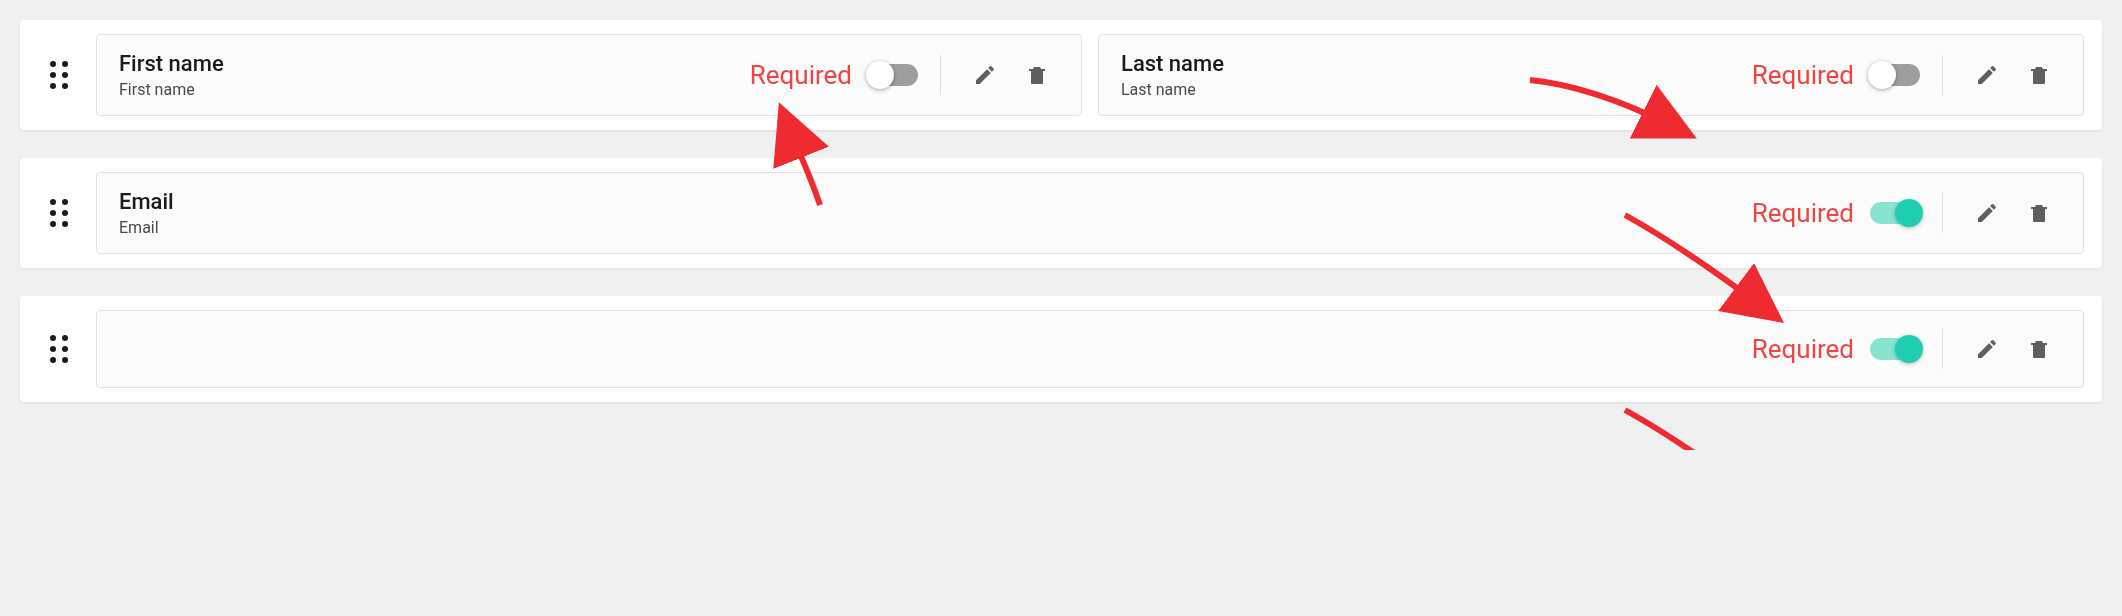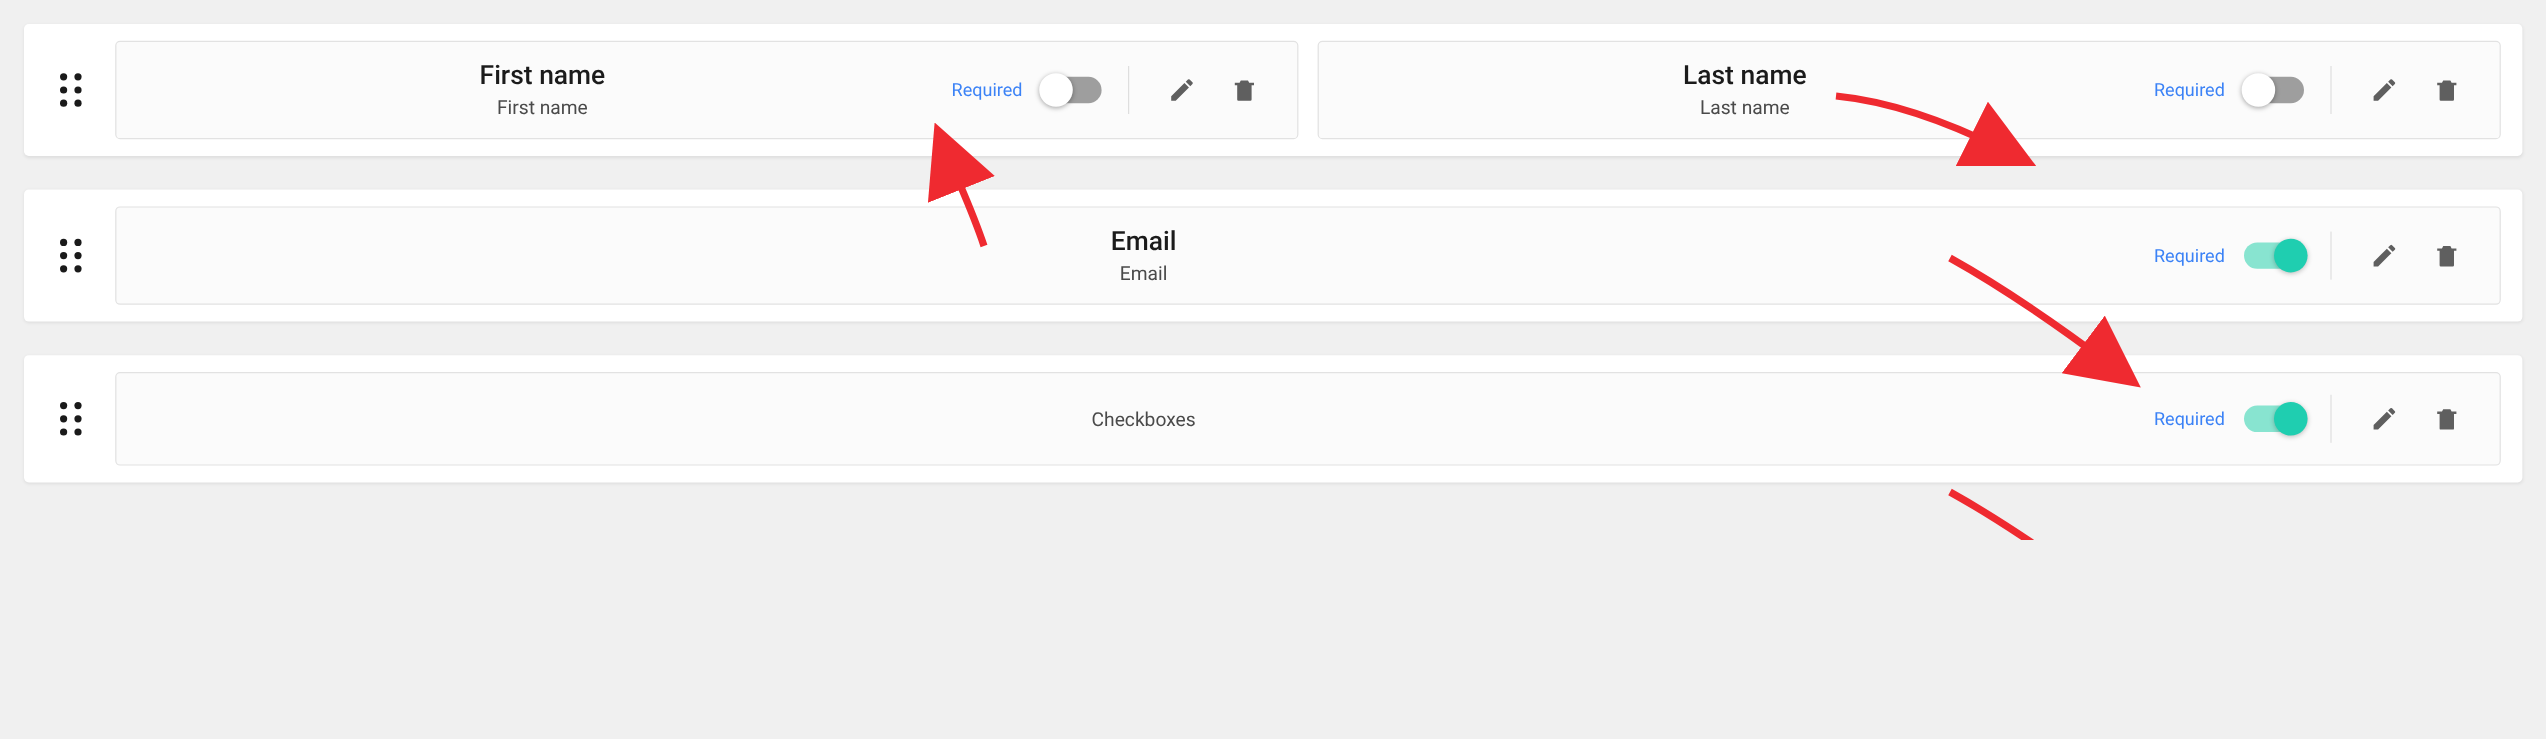--- a/index.html
+++ b/index.html
@@ -53,34 +53,33 @@
       padding: 16px 22px;
       min-height: 78px;
       gap: 8px;
     }
     .field-info {
       flex: 1;
       display: flex;
       flex-direction: column;
       justify-content: center;
       gap: 4px;
-      align-items: center;
     }
     .field-title {
       font-size: 22px;
       font-weight: 500;
       color: #1b1b1b;
     }
     .field-sub {
       font-size: 16px;
       color: #4a4a4a;
     }
     .required-label {
-      font-size: 15px;
-      color: #3b82f6;
+      font-size: 26px;
+      color: #ef4444;
       margin-right: 8px;
     }
     .toggle {
       position: relative;
       width: 50px;
       height: 22px;
       border-radius: 11px;
       background: #9e9e9e;
       cursor: pointer;
       flex-shrink: 0;
@@ -236,21 +235,20 @@
           <span></span>
           <span></span>
           <span></span>
           <span></span>
           <span></span>
       </div>
     </div>
     <div class="fields-wrap">
       <div class="field-card">
         <div class="field-info">
-          <div class="field-sub">Checkboxes</div>
         </div>
         <span class="required-label">Required</span>
         <div class="toggle on">
             <div class="knob"></div>
           </div>
         <div class="vdiv"></div>
         <div class="icon-btn">
           <svg width="24" height="24" viewBox="0 0 24 24">
               <path d="M3 17.25V21h3.75L17.81 9.94l-3.75-3.75L3 17.25zM20.71 7.04a1 1 0 0 0 0-1.41l-2.34-2.34a1 1 0 0 0-1.41 0l-1.83 1.83 3.75 3.75 1.83-1.83z"></path>
             </svg>

